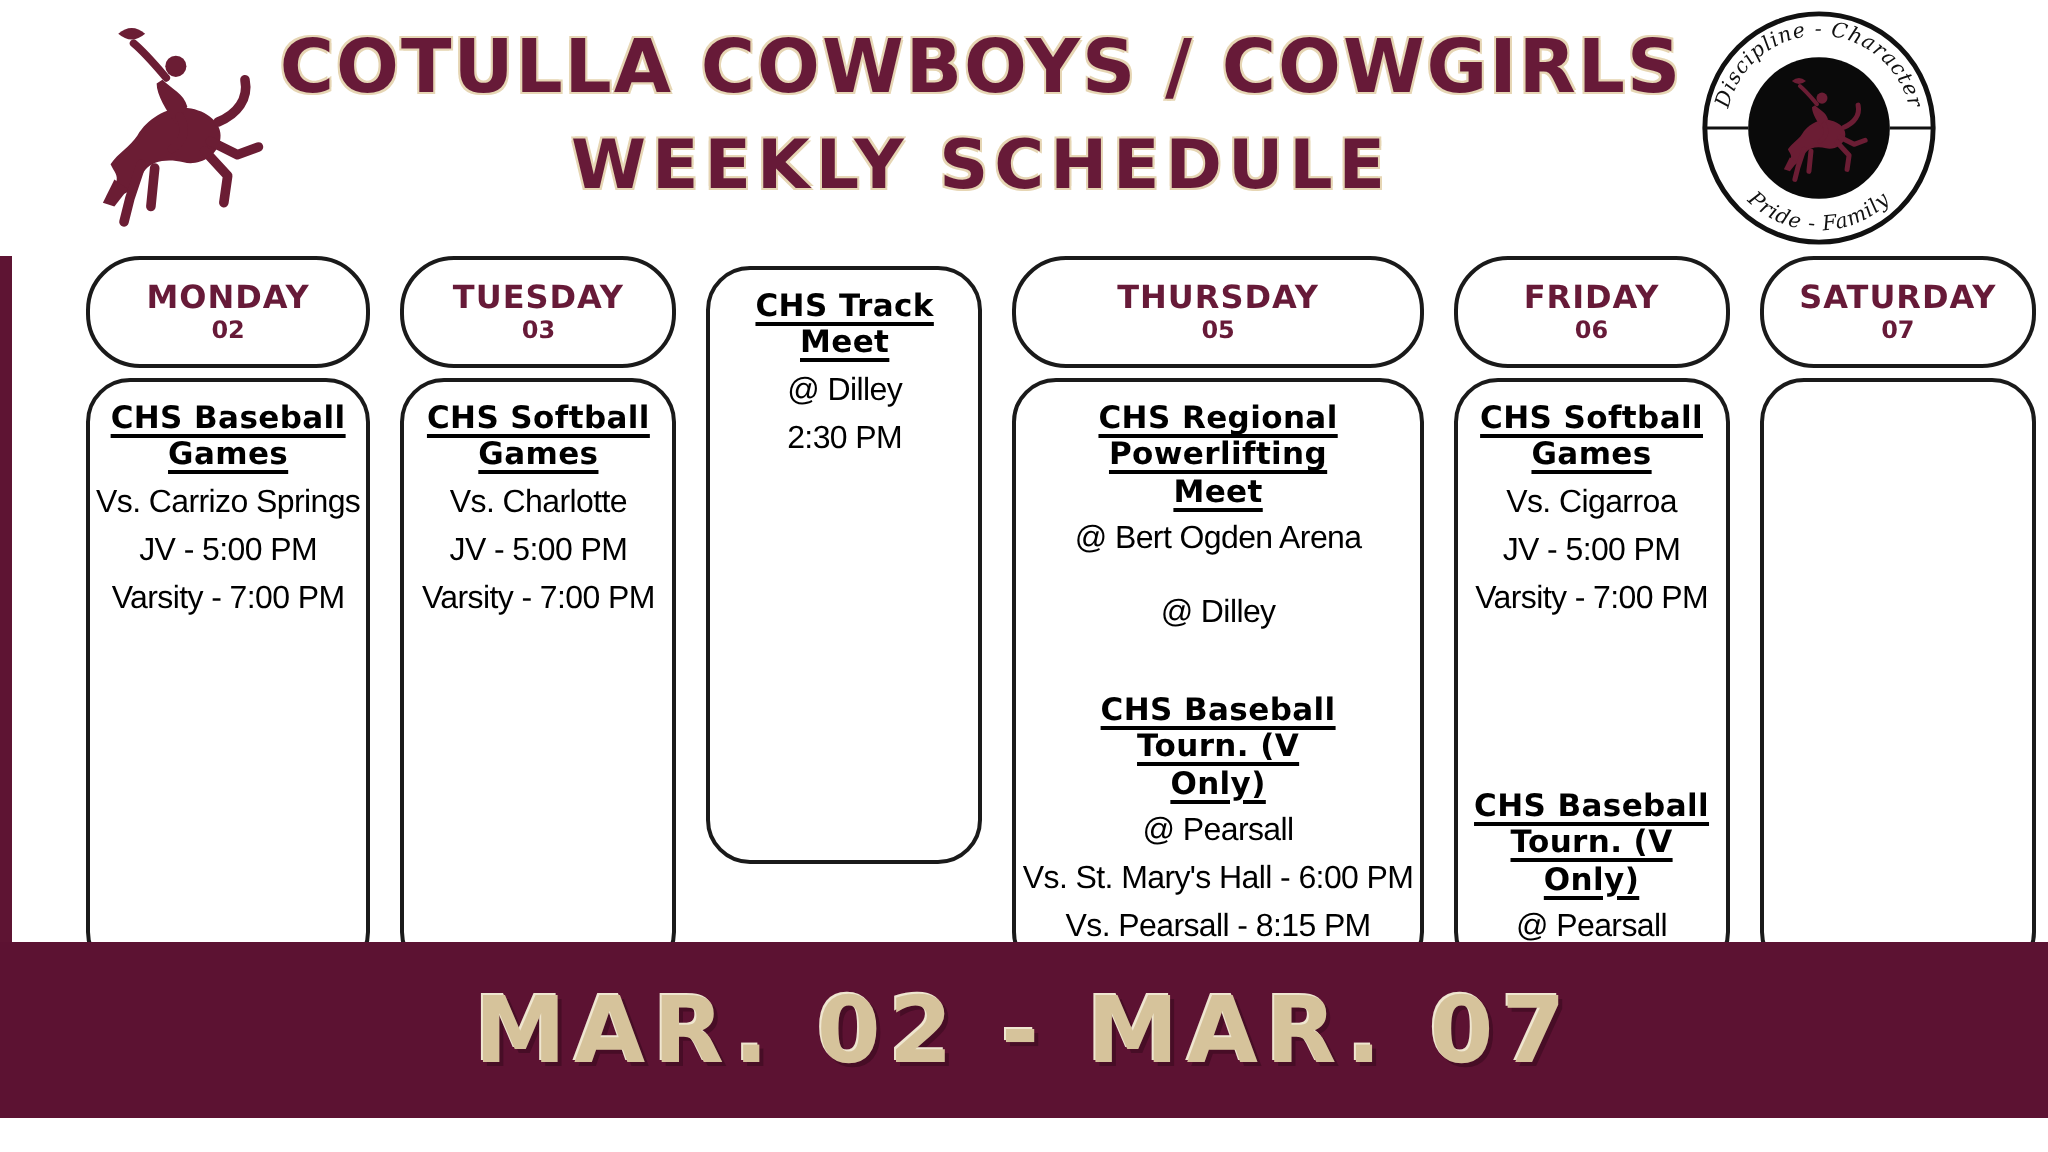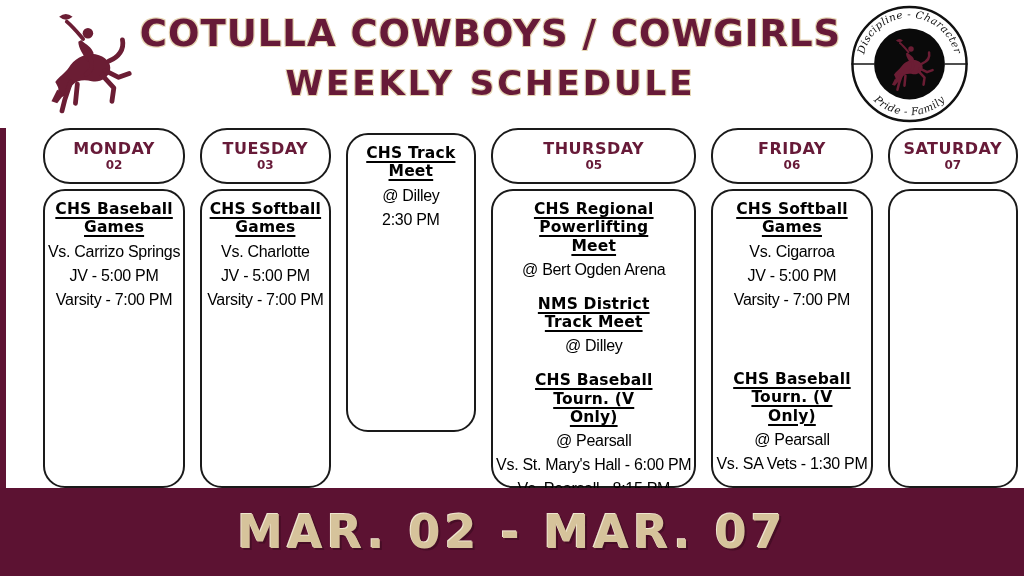--- a/index.html
+++ b/index.html
@@ -54,21 +54,21 @@
     font-family:"DejaVu Sans",sans-serif;font-weight:bold;font-size:15.5px;
     color:#000;line-height:1.18;max-width:132px;margin:0 auto 3px auto;
     text-decoration:underline;text-decoration-thickness:2px;text-underline-offset:3px;
     letter-spacing:0.2px;
   }
   .edetail{
     font-size:16px;color:#000;line-height:1.5;letter-spacing:-0.3px;white-space:nowrap;
   }
   
   .footer{
-    position:absolute;left:0;bottom:0;width:1024px;height:88px;background:#5c1232;
+    position:absolute;left:0;bottom:17px;width:1024px;height:88px;background:#5c1232;
     display:flex;align-items:center;justify-content:center;
   }
   .footer-text{
     font-family:"DejaVu Sans",sans-serif;font-weight:bold;font-size:46px;
     color:#d6c39b;letter-spacing:4px;
     text-shadow:-1px -1px 0 #efe6d0, 2px 2px 0 #470d26;
     white-space:nowrap;
   }
   svg{display:block;}
 </style>
@@ -179,21 +179,20 @@
         <div class="pill">
           <div class="dayname">THURSDAY</div>
           <div class="daynum">05</div>
         </div>
         <div class="daybox">
           <div class="event">
             <div class="etitle">CHS Regional Powerlifting Meet</div>
             <div class="edetail">@ Bert Ogden Arena</div>
           </div>
           <div class="event">
-            <div class="etitle">NMS District Track Meet</div>
             <div class="edetail">@ Dilley</div>
           </div>
           <div class="event push">
             <div class="etitle">CHS Baseball Tourn. (V Only)</div>
             <div class="edetail">@ Pearsall</div>
             <div class="edetail">Vs. St. Mary's Hall  - 6:00 PM</div>
             <div class="edetail">Vs. Pearsall - 8:15 PM</div>
           </div>
         </div>
       </div>
@@ -205,21 +204,20 @@
         <div class="daybox">
           <div class="event">
             <div class="etitle">CHS Softball Games</div>
             <div class="edetail">Vs. Cigarroa</div>
             <div class="edetail">JV - 5:00 PM</div>
             <div class="edetail">Varsity - 7:00 PM</div>
           </div>
           <div class="event push">
             <div class="etitle">CHS Baseball Tourn. (V Only)</div>
             <div class="edetail">@ Pearsall</div>
-            <div class="edetail">Vs. SA Vets - 1:30 PM</div>
           </div>
         </div>
       </div>
       <div class="col">
         <div class="pill">
           <div class="dayname">SATURDAY</div>
           <div class="daynum">07</div>
         </div>
         <div class="daybox"></div>
       </div>

